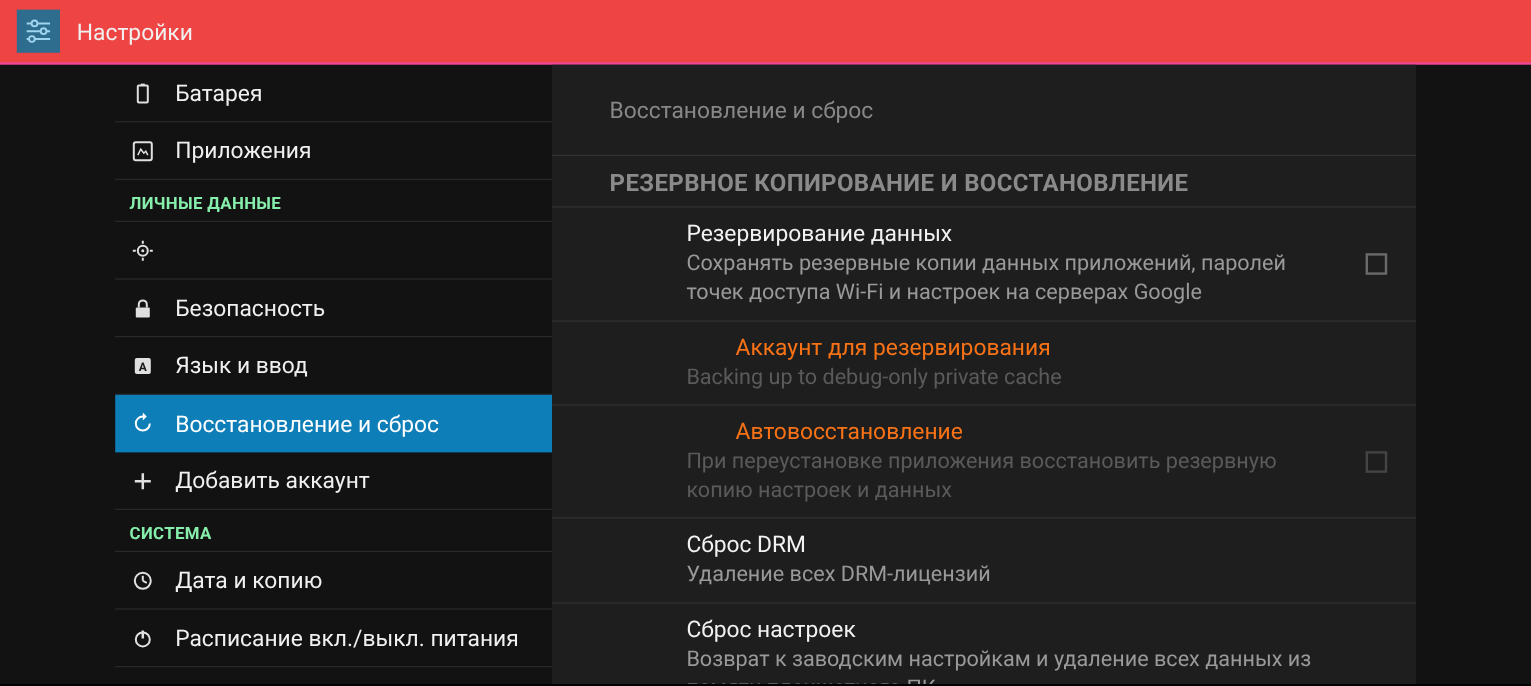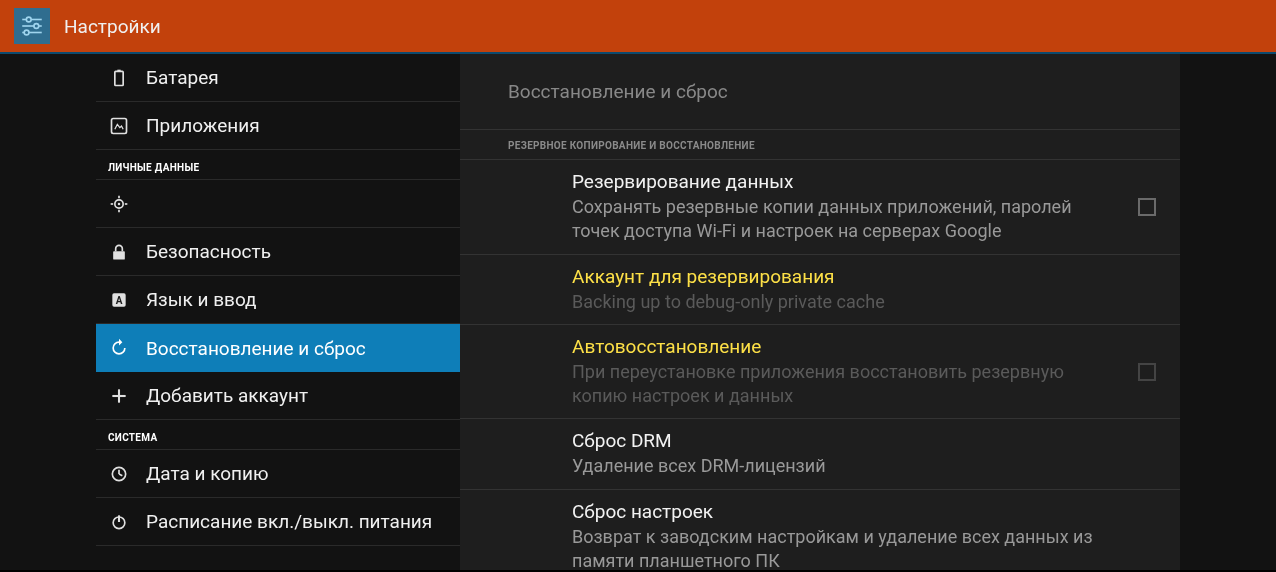--- a/index.html
+++ b/index.html
@@ -7,25 +7,25 @@
     font-family: "Roboto", "Segoe UI", Arial, sans-serif;
     background: #000;
     width: 1276px;
     height: 572px;
     overflow: hidden;
     color: #fff;
     position: relative;
   }
   .topbar {
     height: 54px;
-    background: #c2410c;
+    background: #ef4444;
     display: flex;
     align-items: center;
     padding-left: 14px;
-    border-bottom: 2px solid #0c4a6e;
+    border-bottom: 2px solid #ec4899;
   }
   .topbar-icon {
     width: 36px; height: 36px;
     background: #2f6d8f;
     display: flex;
     align-items: center;
     justify-content: center;
     margin-right: 14px;
   }
   .topbar-title {
@@ -55,22 +55,22 @@
     cursor: pointer;
     padding-left: 12px;
   }
   .sb-item .icon {
     width: 22px; height: 22px;
     margin-right: 16px;
     flex-shrink: 0;
     display:flex; align-items:center; justify-content:center;
   }
   .sb-header {
-    font-size: 10px;
-    color: #ffffff;
+    font-size: 14px;
+    color: #86efac;
     font-weight: 700;
     letter-spacing: 0.3px;
     padding: 12px 0 6px 12px;
     border-bottom: 1px solid #2a2a2a;
   }
   .sb-item.selected {
     background: #0e7eb8;
     color: #fff;
     border-bottom: none;
   }
@@ -82,21 +82,21 @@
     margin-right: 96px;
   }
   .content-inner { padding: 0 0 0 0; }
   .page-title {
     font-size: 19px;
     color: #888;
     padding: 26px 0 26px 48px;
     border-bottom: 1px solid #333;
   }
   .section-header {
-    font-size: 10px;
+    font-size: 20px;
     font-weight: 700;
     color: #8a8a8a;
     letter-spacing: 0.3px;
     padding: 10px 0 8px 48px;
     border-bottom: 1px solid #333;
   }
   .setting {
     display: flex;
     align-items: center;
     padding: 10px 24px 10px 112px;
@@ -109,21 +109,21 @@
   .setting-title {
     font-size: 19px;
     color: #f2f2f2;
     margin-bottom: 2px;
   }
   .setting-sub {
     font-size: 18px;
     color: #999;
     line-height: 1.35;
   }
-  .setting.disabled .setting-title { color: #fde047; }
+  .setting.disabled .setting-title { color: #f97316; margin-left: 41px; }
   .setting.disabled .setting-sub { color: #5a5a5a; }
   .checkbox {
     width: 18px; height: 18px;
     border: 2px solid #6a6a6a;
     flex-shrink: 0;
     margin-left: 12px;
   }
   .setting.disabled .checkbox { border-color: #444; }
 </style>
 </head>

